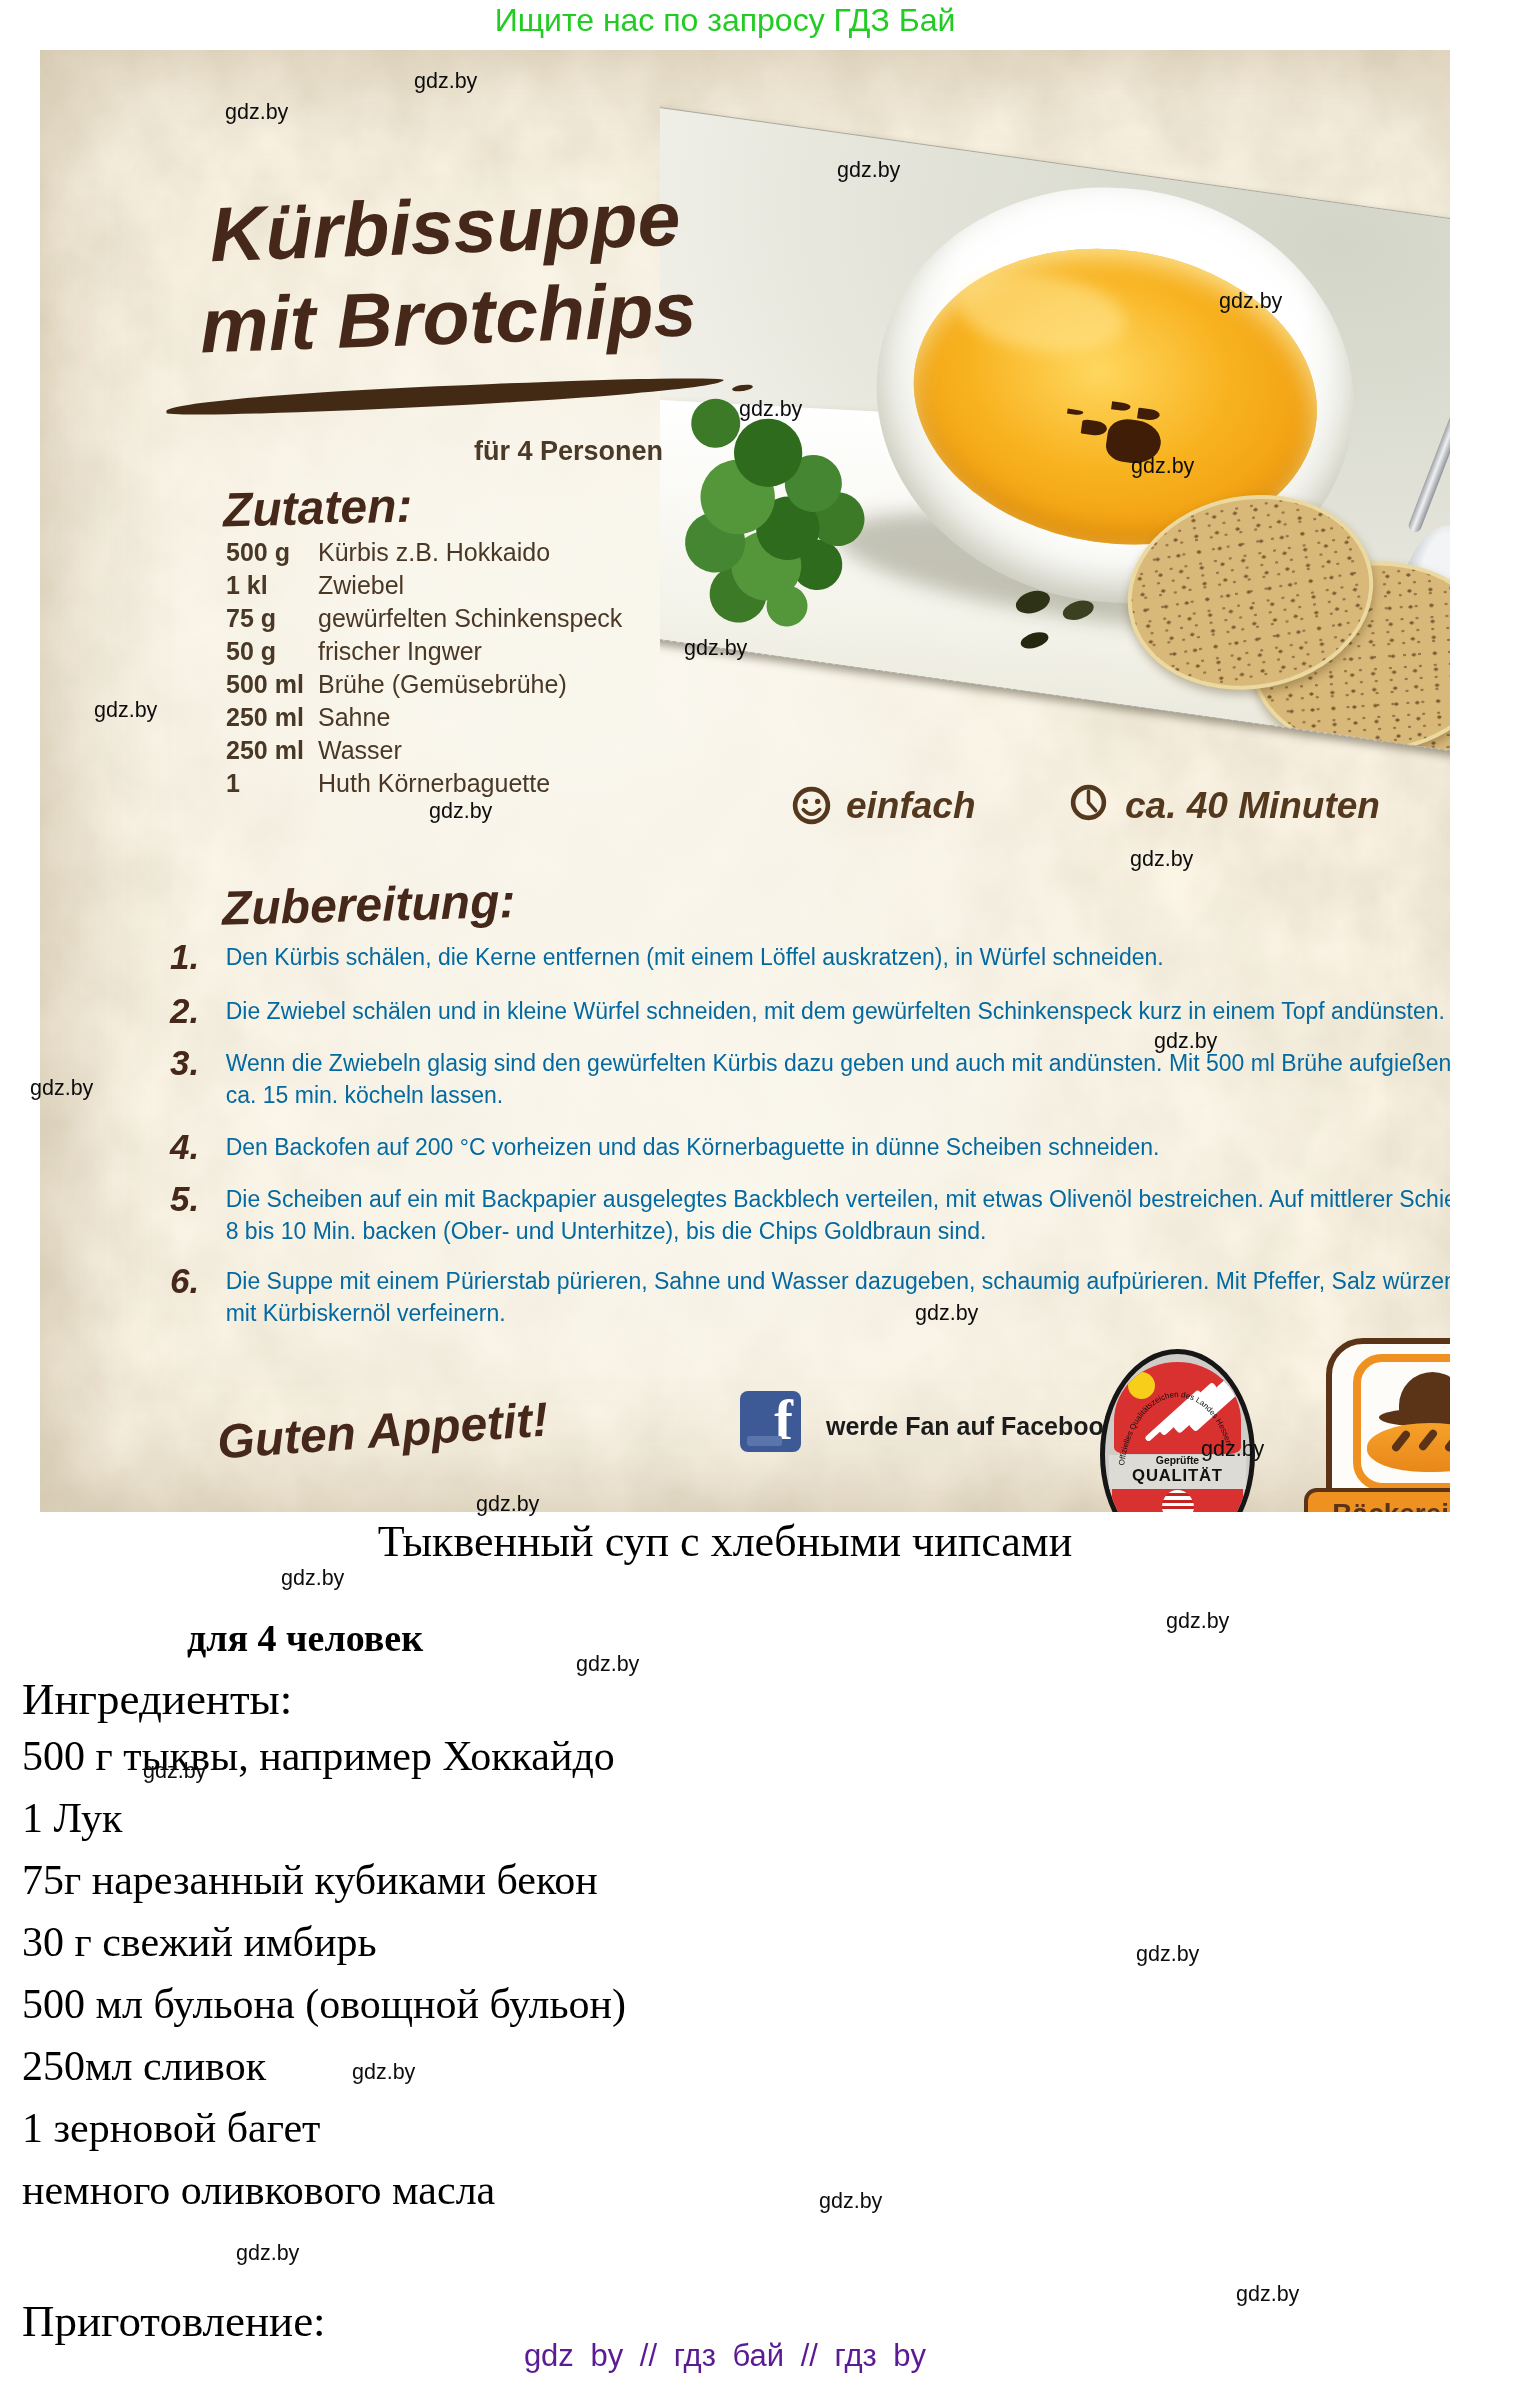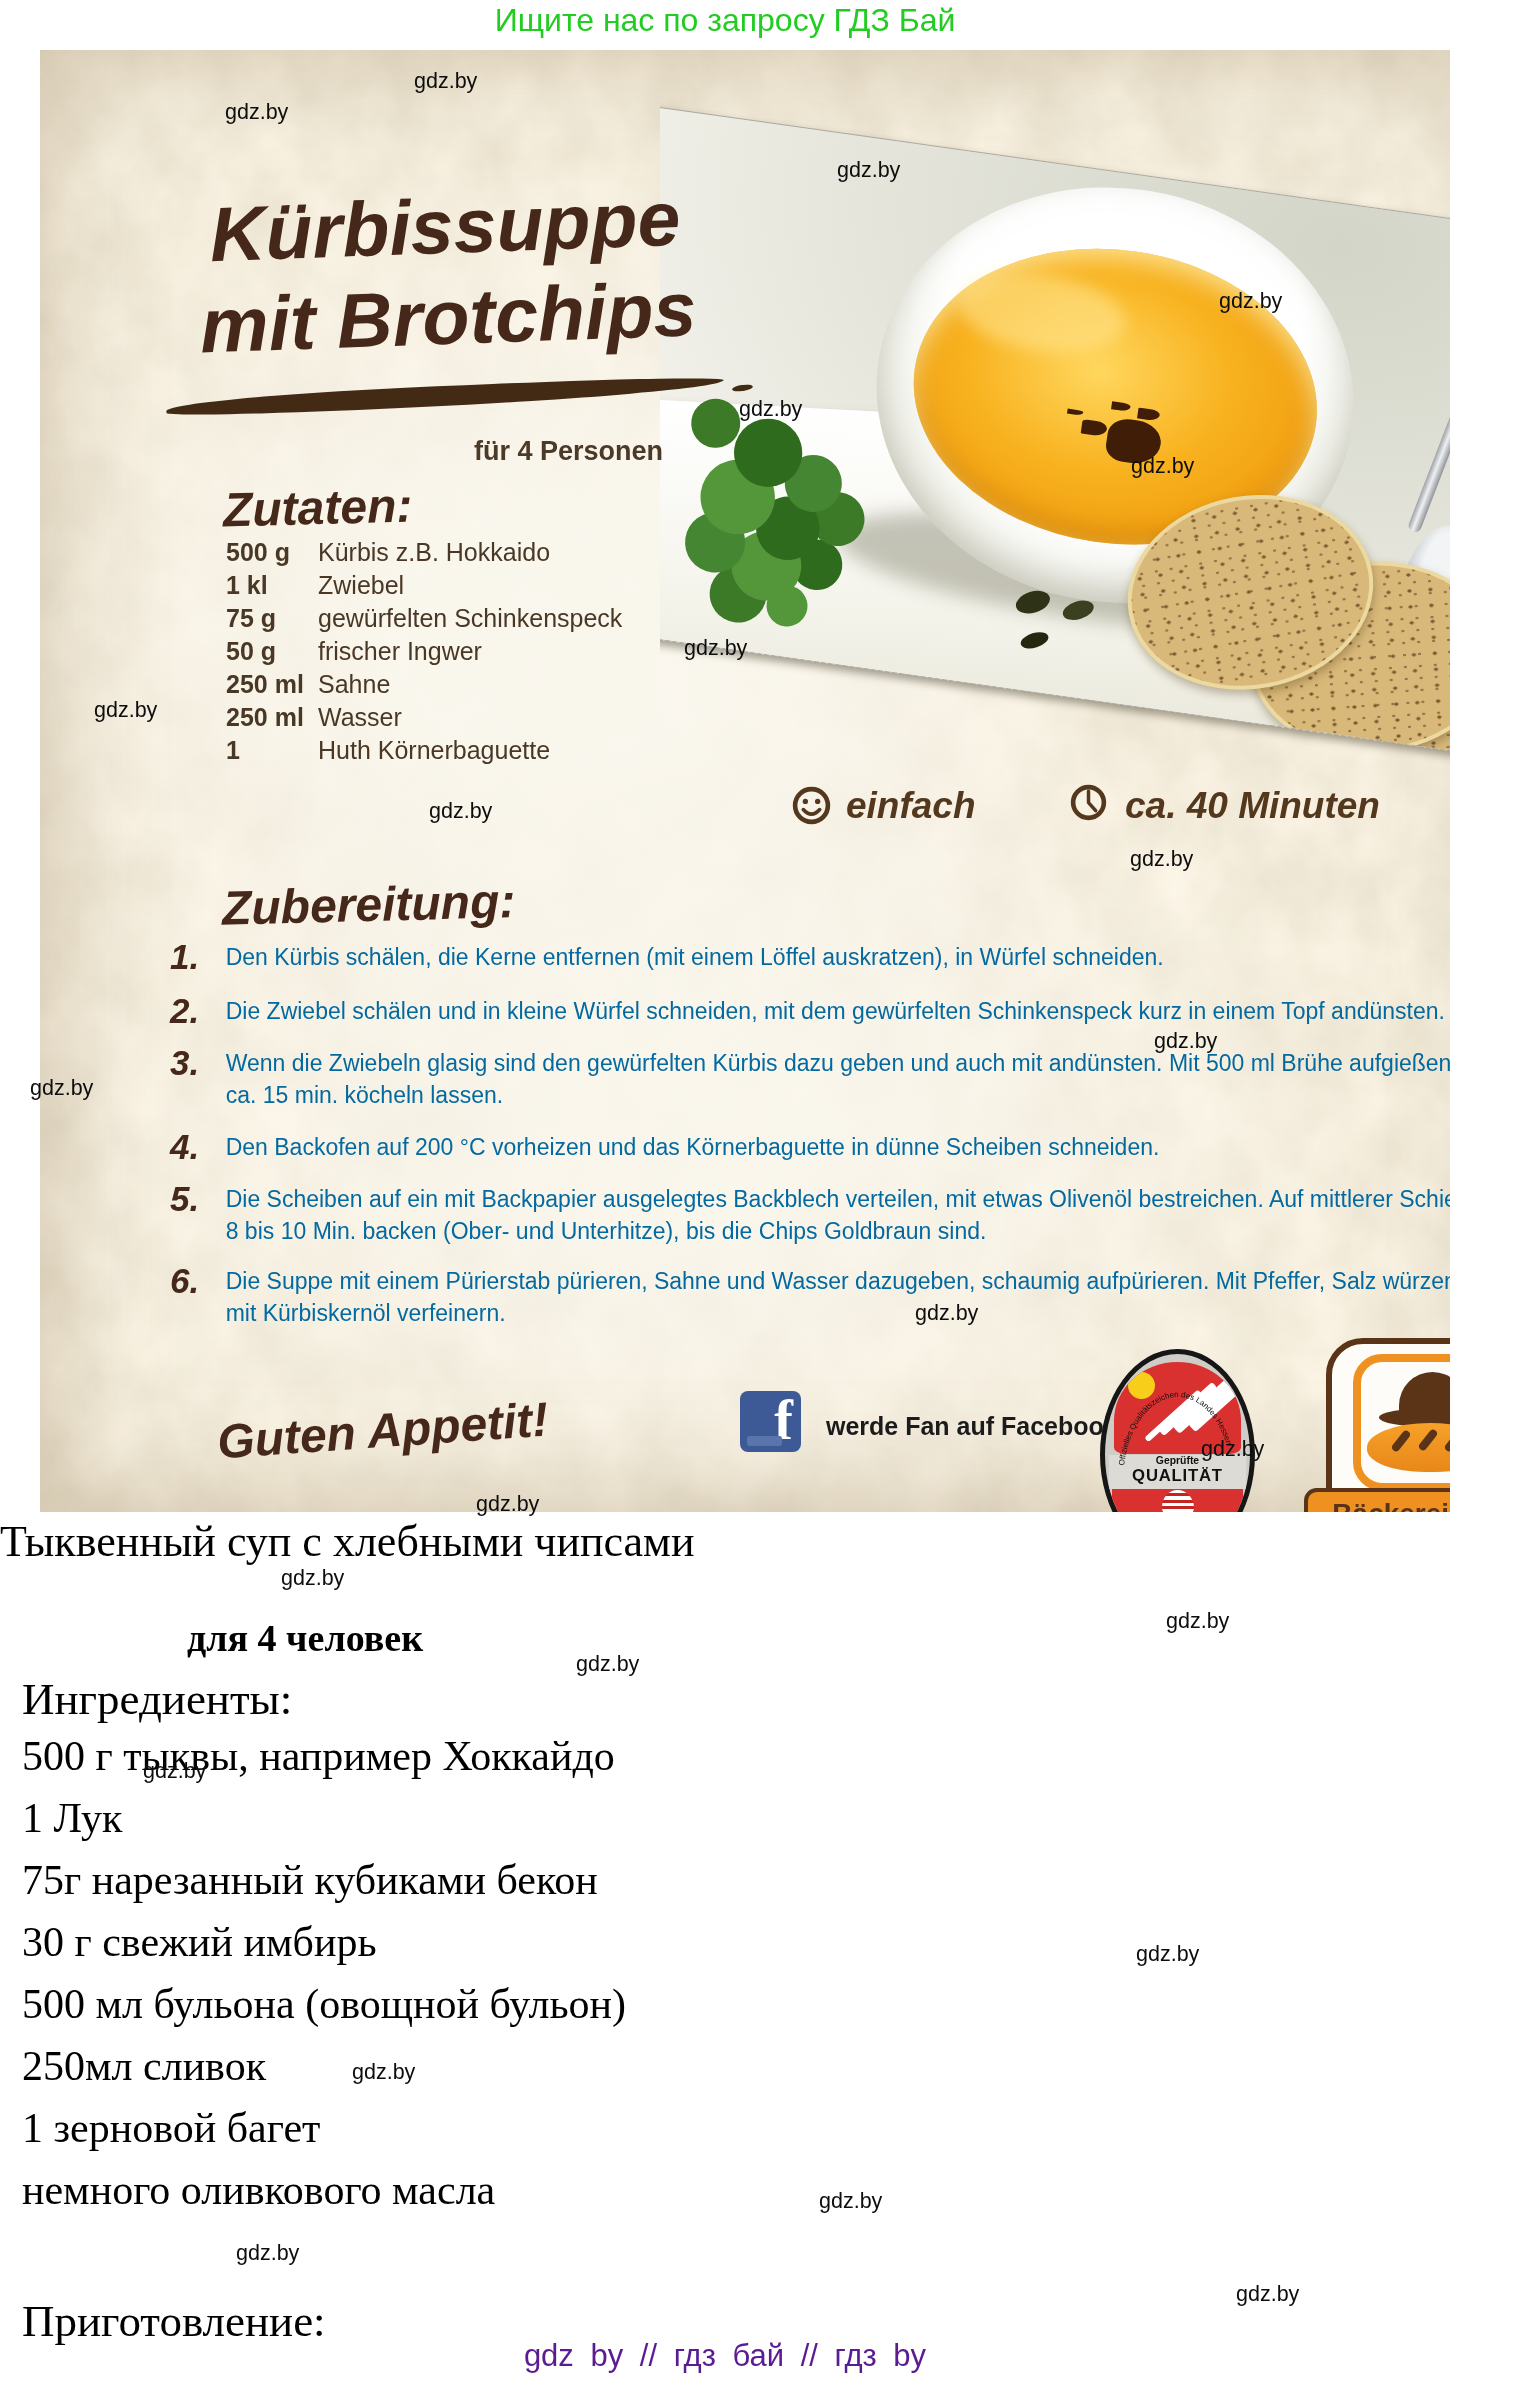--- a/index.html
+++ b/index.html
@@ -129,21 +129,21 @@
         background-image:radial-gradient(#7d5a33 1.8px, transparent 2.4px),
                          radial-gradient(#9a7444 1.4px, transparent 2px);
         background-size:21px 16px,15px 12px;background-position:2.4px 4px,8px 1.6px;
         box-shadow:0 4.8px 9.6px rgba(80,60,20,0.35);}
   .chip1{left:556px;top:301px;width:239px;height:185px;transform:rotate(-18deg);z-index:3;}
   .chip2{left:687px;top:349px;width:239px;height:183px;transform:rotate(-12deg);z-index:2;}
   .chip3{left:797px;top:390px;width:212px;height:171px;transform:rotate(-7deg);z-index:1;}
 
   
   .ru{font-family:"Liberation Serif",serif;color:#000000;}
-  .ru-title{left:0;right:0;top:1516px;text-align:left;font-size:44px;}
+  .ru-title{left:0;right:0;top:1516px;text-align:center;font-size:44px;}
   .ru-serv{left:187px;top:1616px;font-size:38px;font-weight:bold;}
   .ru-ingr-h{left:22px;top:1673px;font-size:45px;}
   .ru-lines{left:22px;top:1735px;}
   .ru-line{font-size:42px;line-height:42px;margin-bottom:20px;white-space:nowrap;}
   .ru-prep{left:22px;top:2295px;font-size:45px;}
 
   
   .footer{left:0;right:0;top:2338px;text-align:center;font-size:31px;color:#5a1b93;word-spacing:8px;}
 
   
@@ -206,20 +206,23 @@
           </div>
 
           <div class="ing-row">
             <span class="amt">75 g</span><span>gewürfelten Schinkenspeck</span>
           </div>
 
           <div class="ing-row">
             <span class="amt">50 g</span><span>frischer Ingwer</span>
           </div>
 
+          <div class="ing-row">
+            <span class="amt">500 ml</span><span>Brühe (Gemüsebrühe)</span>
+          </div>
 
           <div class="ing-row">
             <span class="amt">250 ml</span><span>Sahne</span>
           </div>
 
           <div class="ing-row">
             <span class="amt">250 ml</span><span>Wasser</span>
           </div>
 
           <div class="ing-row">

